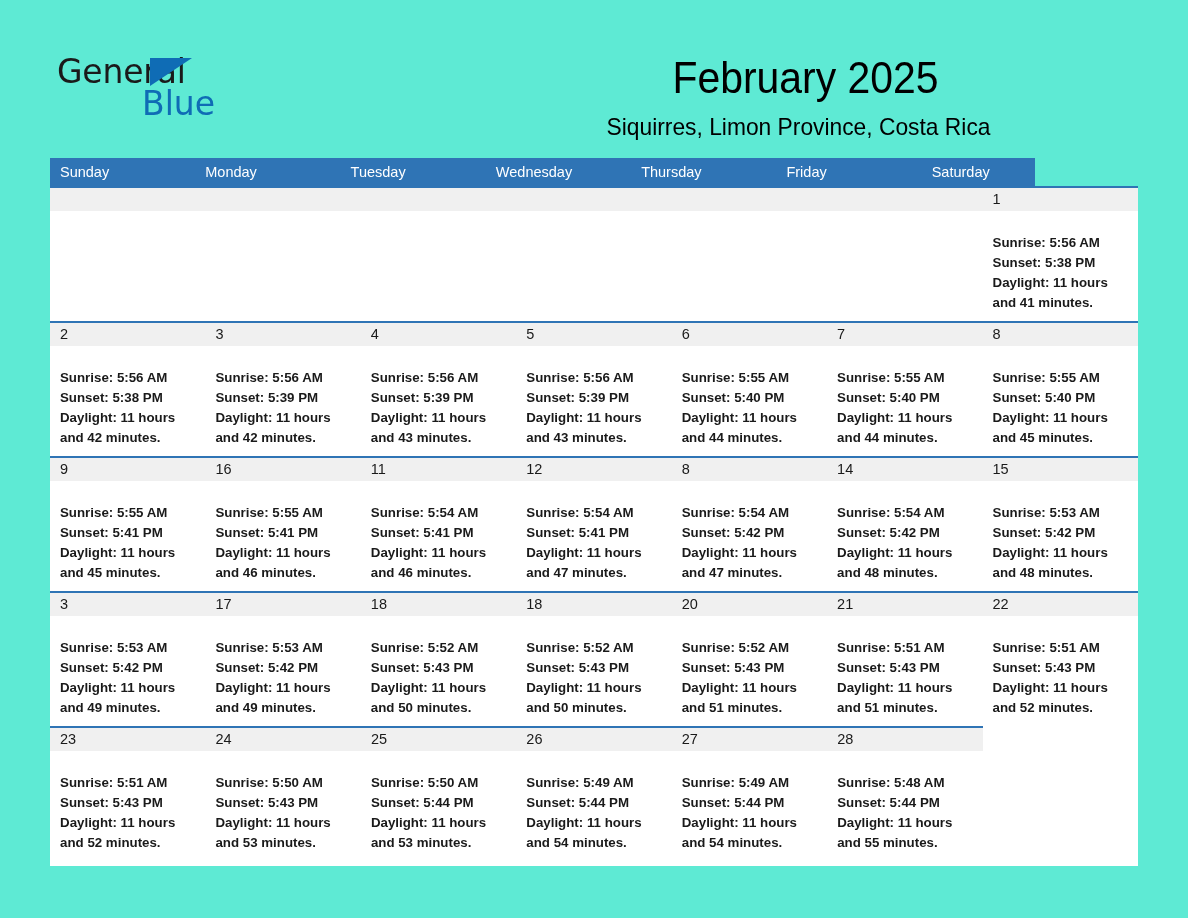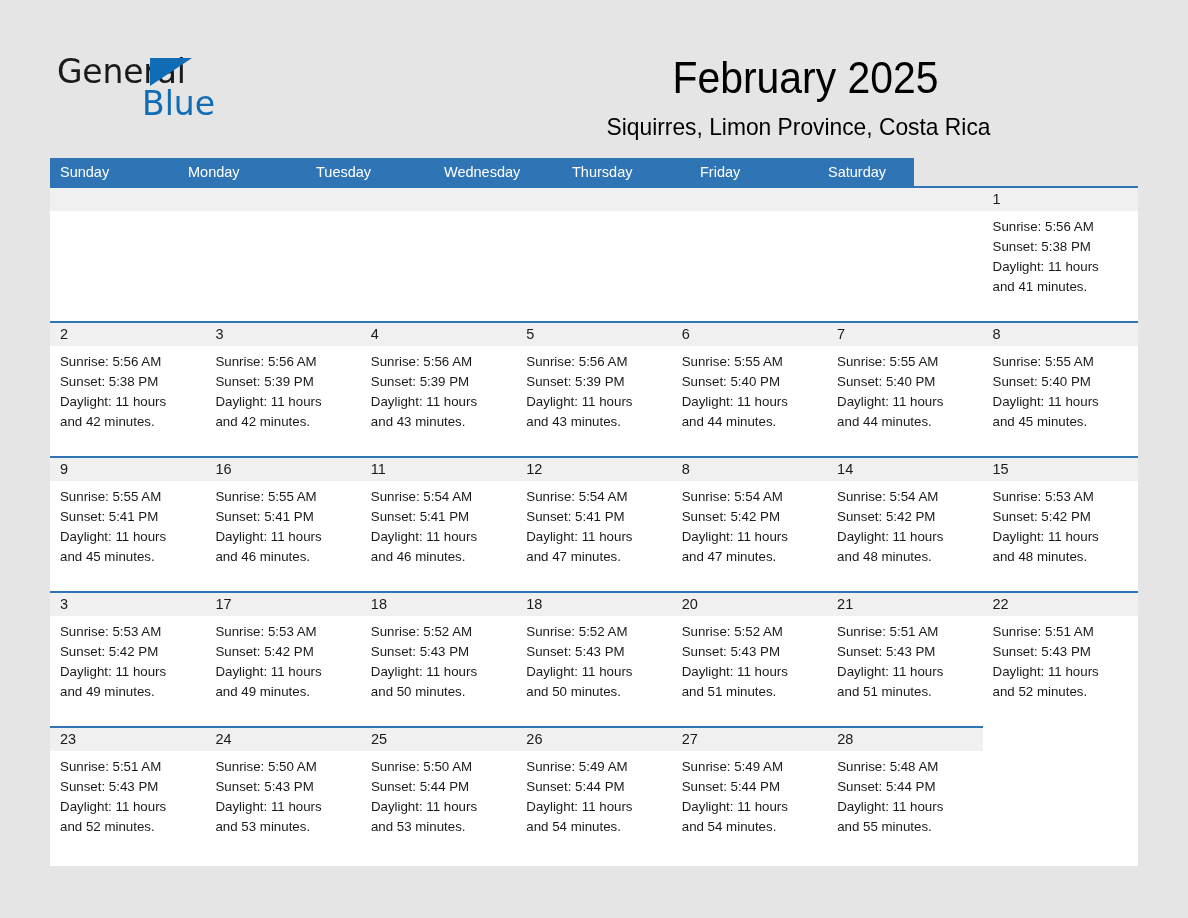--- a/index.html
+++ b/index.html
@@ -6,21 +6,21 @@
   html, body {
     width: 1188px;
     height: 918px;
     background: #ffffff;
     font-family: "Liberation Sans", sans-serif;
   }
   .page {
     position: relative;
     width: 1188px;
     height: 918px;
-    background: #e5e5e5;
+    background: #5eead4;
   }
 
   
   .topbar {
     position: absolute;
     left: 0; top: 0;
     width: 1188px;
     height: 158px;
   }
   .logo {
@@ -90,21 +90,21 @@
 
   
   .calendar {
     position: absolute;
     left: 50px;
     top: 158px;
     width: 1088px;
   }
   .weekday-row {
     display: flex;
-    width: 864px;
+    width: 985px;
     height: 28px;
     background: #2f74b5;
     gap: 32px;
   }
   .weekday {
     flex: 1 1 0;
     color: #ffffff;
     font-size: 14.5px;
     line-height: 28px;
     padding-left: 10px;
@@ -134,21 +134,22 @@
     display: flex;
     align-items: center;
   }
   .daynum {
     font-size: 14.5px;
     color: #1a1a1a;
     padding-left: 10px;
     line-height: 23px;
   }
   .day-body {
-    padding: 6px 8px 0 10px;
+    padding: 22px 8px 0 10px;
+    font-weight: bold;
   }
   .day-body div {
     font-size: 13.3px;
     line-height: 20px;
     color: #1a1a1a;
     white-space: nowrap;
   }
 </style>
 </head>
 <body>

